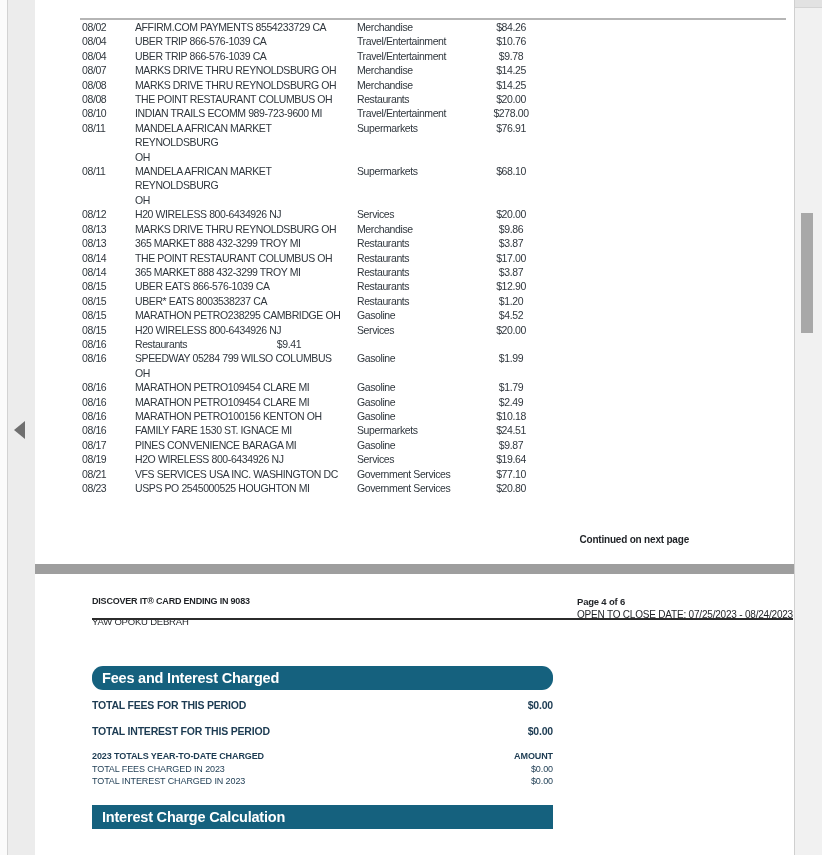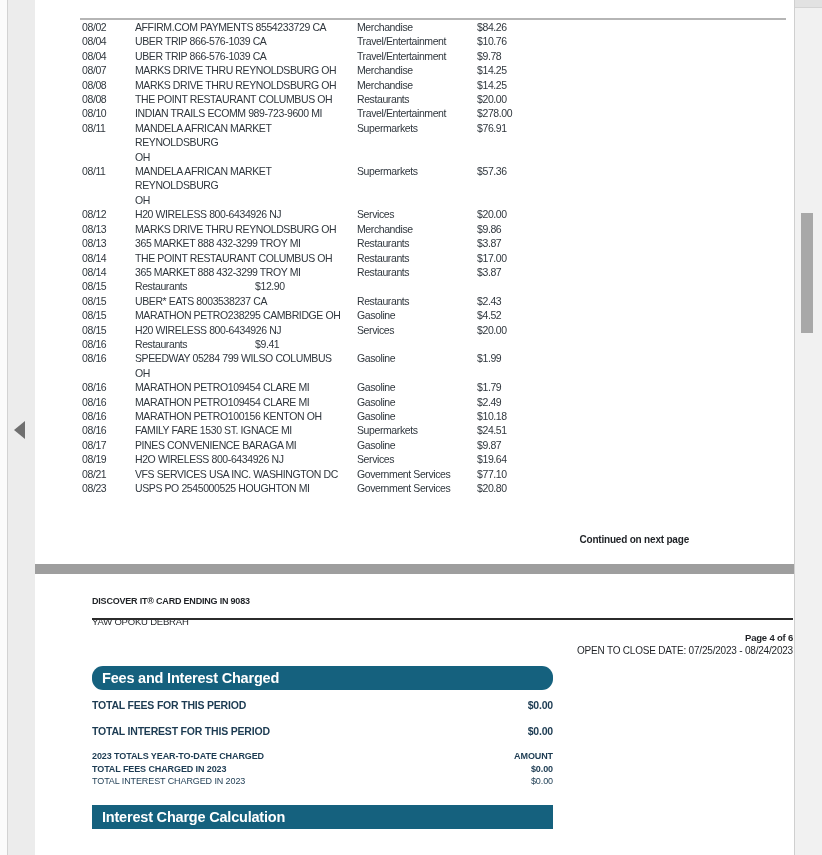--- a/index.html
+++ b/index.html
@@ -27,52 +27,52 @@
   .viewport{position:absolute;left:35px;top:16px;width:668px;height:855px;background:#fff;}
 
   
   .table-top-divider{position:absolute;left:45px;top:2px;width:706px;height:2px;background:var(--line);}
   .tx-table{position:absolute;left:47px;top:4px;width:463px;
     font-size:10.5px;letter-spacing:-0.4px;line-height:14.4px;color:var(--ink);}
   .tx-row{display:flex;align-items:flex-start;}
   .tx-date{width:53px;flex:none;}
   .tx-desc{width:222px;flex:none;}
   .tx-cat{width:120px;flex:none;}
-  .tx-amt{width:68px;flex:none;text-align:left;}
+  .tx-amt{width:68px;flex:none;text-align:center;}
   .continued{position:absolute;top:518px;right:14px;font-size:10px;font-weight:bold;
     letter-spacing:-0.2px;color:var(--black);}
 
   
   .page-separator{position:absolute;left:0;top:548px;width:759px;height:10px;background:var(--sep-band);}
 
   
   .p4-header{position:absolute;left:57px;top:580px;width:701px;}
   .p4-card-line{font-size:9px;font-weight:bold;letter-spacing:-0.2px;color:var(--black);}
   .p4-name{font-size:9.5px;letter-spacing:-0.2px;color:var(--black);margin-top:10px;}
-  .p4-right{position:absolute;right:0;top:0;text-align:right;margin-top:36px;}
+  .p4-right{position:absolute;right:0;top:0;text-align:left;}
   .p4-page-label{font-size:9.5px;font-weight:bold;letter-spacing:-0.2px;color:var(--black);}
   .p4-date-range{font-size:10px;letter-spacing:-0.2px;color:var(--black);margin-top:2px;}
   .p4-rule{position:absolute;left:57px;top:602px;width:701px;height:2px;background:#2b2b2b;}
 
   .section-bar{position:absolute;left:57px;width:461px;height:24px;background:var(--accent);
     color:#fff;font-size:14.5px;font-weight:bold;letter-spacing:-0.2px;
     display:flex;align-items:center;padding-left:10px;}
   .bar-fees{top:650px;border-radius:11px;}
   .bar-interest{top:789px;}
 
   .total-row{position:absolute;left:57px;width:461px;display:flex;
     justify-content:space-between;font-size:10.5px;font-weight:bold;
     letter-spacing:-0.2px;color:var(--navy);}
   .row-fees{top:683px;}
   .row-interest{top:709px;}
 
   .ytd-row{position:absolute;left:57px;width:461px;display:flex;
     justify-content:space-between;font-size:9px;letter-spacing:-0.1px;color:var(--navy);}
   .ytd-head{top:735px;font-weight:bold;}
-  .ytd-1{top:748px;font-weight:bold;}
+  .ytd-1{top:748px;}
   .ytd-2{top:760px;}
 
   .apr-text{position:absolute;left:57px;top:820px;font-size:10px;
     letter-spacing:-0.2px;color:var(--navy);}
   .billing-line{position:absolute;left:57px;top:836px;font-size:9.5px;
     letter-spacing:-0.2px;color:var(--navy);}
   .billing-line b{font-weight:bold;}
   .clipped-text-sliver{position:absolute;left:273px;top:850px;width:40px;height:3px;
     background:repeating-linear-gradient(90deg,#4a4a4a 0 5px,transparent 5px 9px);}
 
@@ -162,21 +162,21 @@
           <div class="tx-cat">Supermarkets</div>
           <div class="tx-amt">$76.91</div>
         </div>
         <div class="tx-row">
           <div class="tx-date">08/11</div>
           <div class="tx-desc">
             <div class="">MANDELA AFRICAN MARKET REYNOLDSBURG</div>
             <div class="">OH</div>
           </div>
           <div class="tx-cat">Supermarkets</div>
-          <div class="tx-amt">$57.36</div>
+          <div class="tx-amt">$68.10</div>
         </div>
         <div class="tx-row">
           <div class="tx-date">08/12</div>
           <div class="tx-desc">
             <div class="">H20 WIRELESS 800-6434926 NJ</div>
           </div>
           <div class="tx-cat">Services</div>
           <div class="tx-amt">$20.00</div>
         </div>
         <div class="tx-row">
@@ -206,30 +206,33 @@
         <div class="tx-row">
           <div class="tx-date">08/14</div>
           <div class="tx-desc">
             <div class="">365 MARKET 888 432-3299 TROY MI</div>
           </div>
           <div class="tx-cat">Restaurants</div>
           <div class="tx-amt">$3.87</div>
         </div>
         <div class="tx-row">
           <div class="tx-date">08/15</div>
+          <div class="tx-desc">
+            <div class="">UBER EATS 866-576-1039 CA</div>
+          </div>
           <div class="tx-cat">Restaurants</div>
           <div class="tx-amt">$12.90</div>
         </div>
         <div class="tx-row">
           <div class="tx-date">08/15</div>
           <div class="tx-desc">
             <div class="">UBER* EATS 8003538237 CA</div>
           </div>
           <div class="tx-cat">Restaurants</div>
-          <div class="tx-amt">$2.43</div>
+          <div class="tx-amt">$1.20</div>
         </div>
         <div class="tx-row">
           <div class="tx-date">08/15</div>
           <div class="tx-desc">
             <div class="">MARATHON PETRO238295 CAMBRIDGE OH</div>
           </div>
           <div class="tx-cat">Gasoline</div>
           <div class="tx-amt">$4.52</div>
         </div>
         <div class="tx-row">

